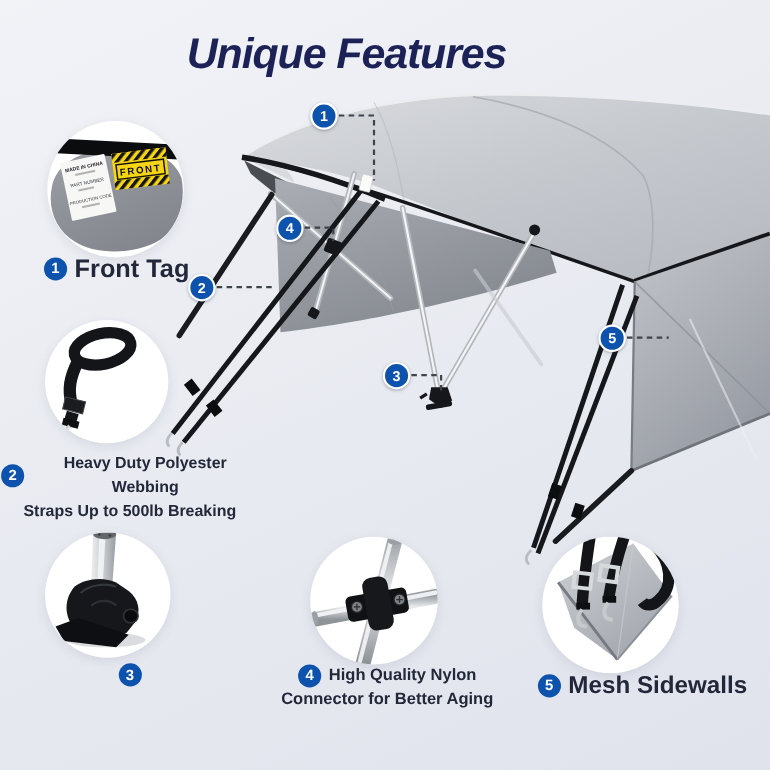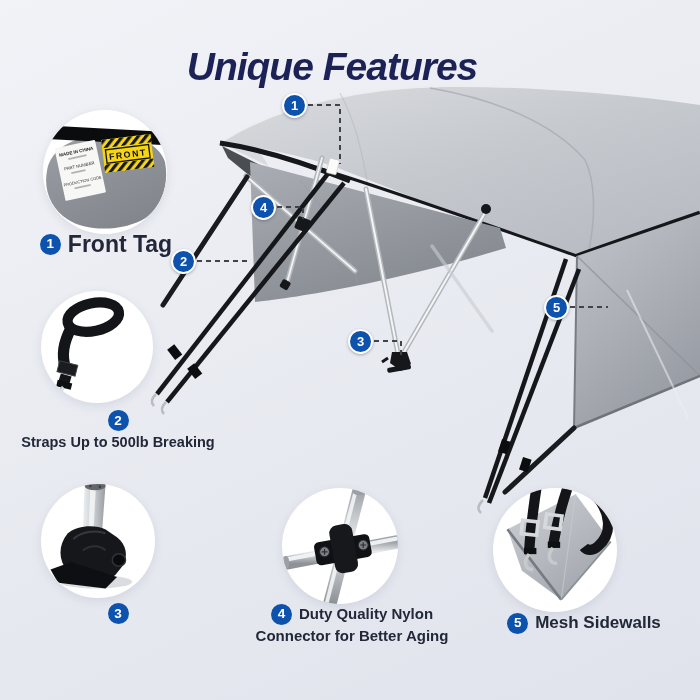--- a/index.html
+++ b/index.html
@@ -4,21 +4,21 @@
 <style>
   html,body{margin:0;padding:0;}
   .stage{
     position:relative;width:700px;height:700px;overflow:hidden;
     font-family:"Liberation Sans", sans-serif;
     background:linear-gradient(155deg,#f2f3f7 0%,#eaecf2 40%,#e0e3ec 100%);
   }
   .title{
     position:absolute;left:315px;top:28px;transform:translateX(-50%);
     font-size:39px;font-weight:bold;font-style:italic;white-space:nowrap;
-    color:var(--title-navy);letter-spacing:-1px;margin:17px;
+    color:var(--title-navy);letter-spacing:-1px;margin:0;
   }
   svg text{font-family:"Liberation Sans", sans-serif;}
   
   .badge{
     display:inline-flex;align-items:center;justify-content:center;flex:0 0 auto;
     width:21px;height:21px;border-radius:50%;background:var(--accent-blue);
     color:#fff;font-size:13.5px;font-weight:bold;line-height:1;
   }
   .marker{
     position:absolute;width:21px;height:21px;border-radius:50%;
@@ -222,20 +222,21 @@
       </g>
       <g fill="none">
         <path d="M24,103 C17,110 16,119 23,122 C29,124 32,118 29,113" stroke="#bfc3c7" stroke-width="4"></path>
         <path d="M24,104 C18,110 17,117 23,120" stroke="#ecedee" stroke-width="1.4"></path>
       </g>
     </svg>
   </div>
   <div class="caption" id="cap-2">
     <div class="cap-row">
         <span class="badge">2</span>
+    <span>Heavy Duty Polyester Webbing</span>
       </div>
     <div>Straps Up to 500lb Breaking</div>
   </div>
 
   <div class="inset" id="inset-3">
     <svg viewBox="0 0 120 120">
       <defs>
         <linearGradient id="g3p" x1="0" y1="0" x2="1" y2="0">
           <stop offset="0" stop-color="#eceff1"></stop>
             <stop offset="0.55" stop-color="#c4c8cc"></stop>
@@ -290,21 +291,21 @@
         <circle cx="44" cy="66" r="5.2" fill="#7c8186" stroke="#222428" stroke-width="1.2"></circle>
         <path d="M41,66 h6 M44,63 v6" stroke="#2a2c30" stroke-width="1.2"></path>
         <circle cx="84" cy="59" r="5.2" fill="#7c8186" stroke="#222428" stroke-width="1.2"></circle>
         <path d="M81,59 h6 M84,56 v6" stroke="#2a2c30" stroke-width="1.2"></path>
       </g>
     </svg>
   </div>
   <div class="caption" id="cap-4">
     <div class="cap-row">
         <span class="badge">4</span>
-    <span>Duty Quality Nylon</span>
+    <span>High Quality Nylon</span>
       </div>
     <div>Connector for Better Aging</div>
   </div>
 
   <div class="inset" id="inset-5">
     <svg viewBox="0 0 120 120">
       <defs>
         <linearGradient id="g5f" x1="0" y1="0" x2="0.7" y2="1">
           <stop offset="0" stop-color="#ced1d5"></stop>
             <stop offset="1" stop-color="#a2a6ad"></stop>
@@ -325,17 +326,17 @@
         <rect x="30" y="58" width="12" height="6" fill="#0e0f11" stroke="none"></rect>
         <rect x="53" y="52" width="12" height="6" fill="#0e0f11" stroke="none"></rect>
         <path d="M35,64 C29,71 31,79 39,79" stroke="#c6cacd" stroke-width="3.5"></path>
         <path d="M58,58 C52,65 54,73 62,73" stroke="#c6cacd" stroke-width="3.5"></path>
       </g>
     </svg>
   </div>
   <div class="caption" id="cap-5">
     <div class="cap-row">
         <span class="badge">5</span>
-    <span style="font-size:17px">Mesh Sidewalls</span>
+    <span style="font-size:22px">Mesh Sidewalls</span>
       </div>
   </div>
 
 </div>
 
 </body></html>

